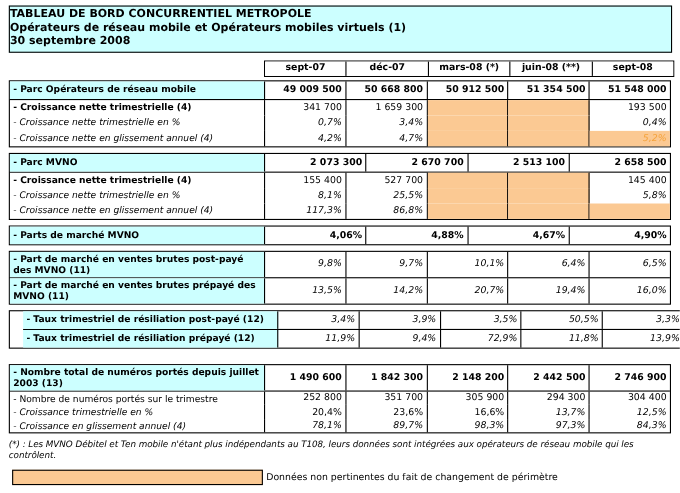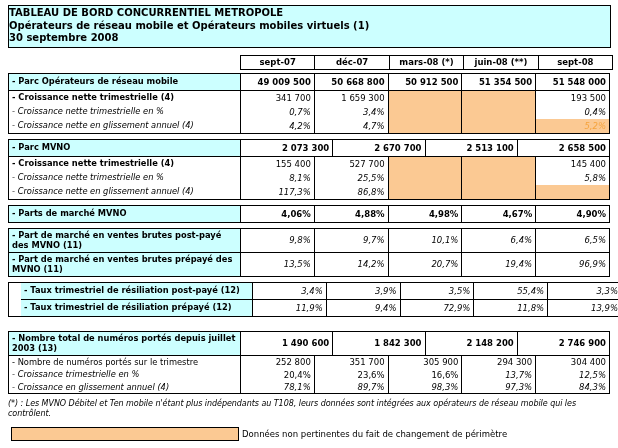--- a/index.html
+++ b/index.html
@@ -128,67 +128,67 @@
           <div class="cell val orange"></div>
           <div class="cell val orange"></div>
           <div class="cell val orange"></div>
         </div>
       </div>
       <div class="section">
         <div class="row first">
           <div class="cell label cyan b">- Parts de marché MVNO</div>
           <div class="cell val b">4,06%</div>
           <div class="cell val b">4,88%</div>
-          <div class="cell val b">4,98%</div>
           <div class="cell val b">4,67%</div>
           <div class="cell val b">4,90%</div>
         </div>
       </div>
       <div class="section">
         <div class="row tall sep">
           <div class="cell label cyan b">- Part de marché en ventes brutes post-payé des MVNO (11)</div>
           <div class="cell val i">9,8%</div>
           <div class="cell val i">9,7%</div>
           <div class="cell val i">10,1%</div>
           <div class="cell val i">6,4%</div>
           <div class="cell val i">6,5%</div>
         </div>
         <div class="row tall">
           <div class="cell label cyan b">- Part de marché en ventes brutes prépayé des MVNO (11)</div>
           <div class="cell val i">13,5%</div>
           <div class="cell val i">14,2%</div>
           <div class="cell val i">20,7%</div>
           <div class="cell val i">19,4%</div>
-          <div class="cell val i">96,9%</div>
+          <div class="cell val i">16,0%</div>
         </div>
       </div>
       <div class="section">
         <div class="row sep first">
           <div class="cell label cyan b">- Taux trimestriel de résiliation post-payé (12)</div>
           <div class="cell val i">3,4%</div>
           <div class="cell val i">3,9%</div>
           <div class="cell val i">3,5%</div>
-          <div class="cell val i">55,4%</div>
+          <div class="cell val i">50,5%</div>
           <div class="cell val i">3,3%</div>
         </div>
         <div class="row first">
           <div class="cell label cyan b">- Taux trimestriel de résiliation prépayé (12)</div>
           <div class="cell val i">11,9%</div>
           <div class="cell val i">9,4%</div>
           <div class="cell val i">72,9%</div>
           <div class="cell val i">11,8%</div>
           <div class="cell val i">13,9%</div>
         </div>
       </div>
       <div class="section">
         <div class="row tall sep">
           <div class="cell label cyan b">- Nombre total de numéros portés depuis juillet 2003 (13)</div>
           <div class="cell val b">1 490 600</div>
           <div class="cell val b">1 842 300</div>
           <div class="cell val b">2 148 200</div>
+          <div class="cell val b">2 442 500</div>
           <div class="cell val b">2 746 900</div>
         </div>
         <div class="row">
           <div class="cell label">- Nombre de numéros portés sur le trimestre</div>
           <div class="cell val">252 800</div>
           <div class="cell val">351 700</div>
           <div class="cell val">305 900</div>
           <div class="cell val">294 300</div>
           <div class="cell val">304 400</div>
         </div>

